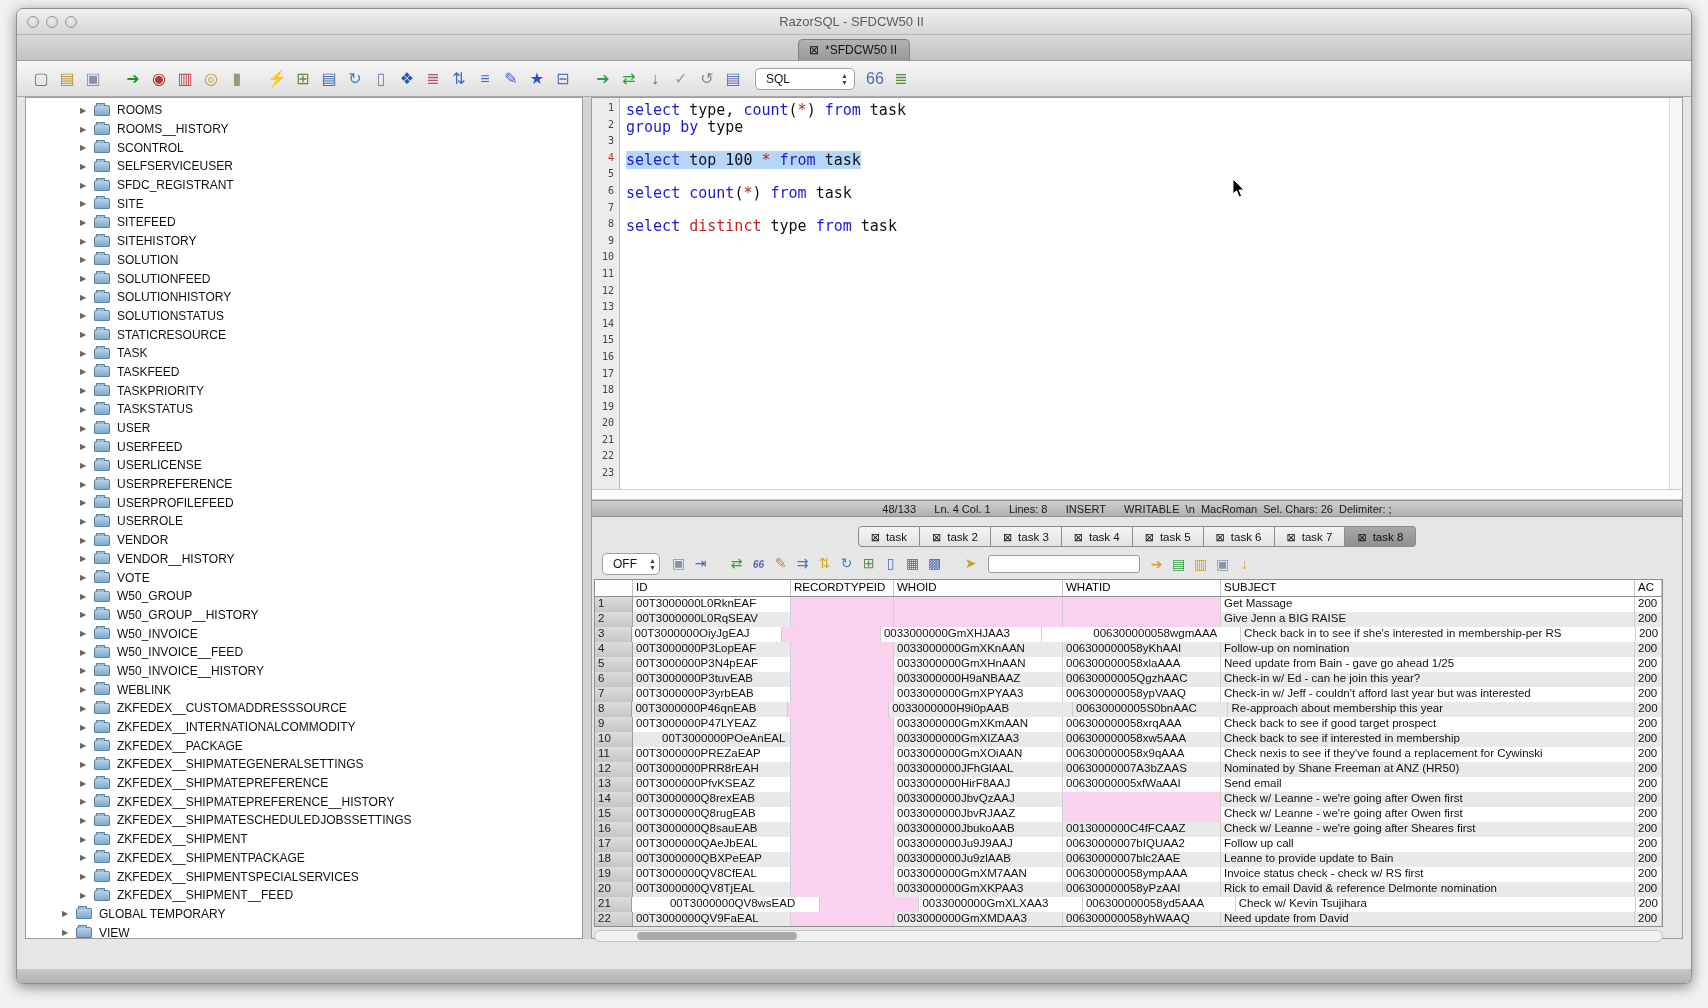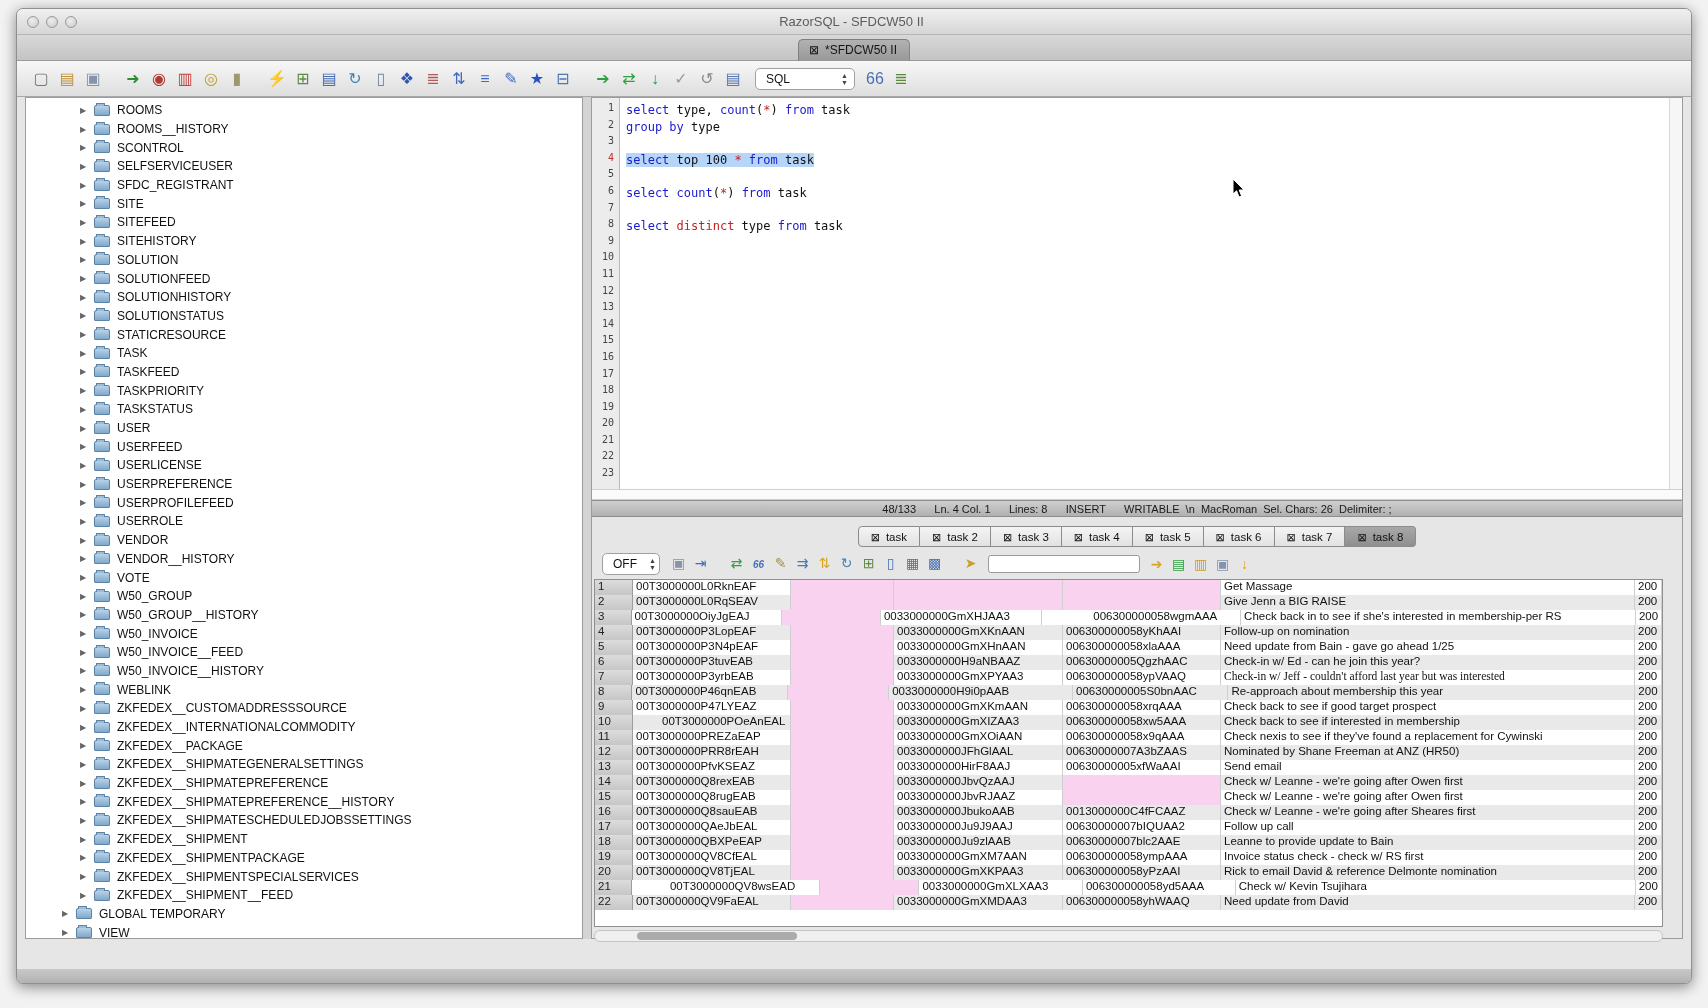--- a/index.html
+++ b/index.html
@@ -48,21 +48,21 @@
   .folder::before { content:""; position:absolute; left:1px; top:-3px; width:7px; height:2px;
                     background:#9cbcd8; border:1px solid #5c82a6; border-bottom:none; border-radius:1px 1px 0 0; }
   
   #editor { position:absolute; left:0; top:0; right:0; height:391px; background:#fff; }
   #gutter { position:absolute; left:0; top:0; width:28px; bottom:0; background:#ececec;
             border-right:1px solid #b9b9b9; padding-top:4px; }
   .gnum { height:16.6px; font-family:"DejaVu Sans Mono",monospace; font-size:10px; color:#444;
           text-align:right; padding-right:5px; }
   .gnum.cur { color:#c03030; }
   #code { position:absolute; left:28px; top:0; right:13px; bottom:0; padding:4px 0 0 6px;
-          font-family:"DejaVu Sans Mono",monospace; font-size:12px; white-space:pre; }
+          font-family:"DejaVu Sans Mono",monospace; font-size:15px; white-space:pre; }
   .cline { height:16.6px; line-height:16.6px; }
   .cline .sel { background:#b5d5f9; }
   .kw { color:#1a1ad0; } .red { color:#c32222; } .pl { color:#111; }
   #edvscroll { position:absolute; right:0; top:0; width:13px; bottom:0; background:#f6f6f6; border-left:1px solid #d8d8d8; }
   #edhscroll { position:absolute; left:0; top:391px; right:0; height:11px; background:#fbfbfb;
                border-top:1px solid #cfcfcf; border-bottom:1px solid #cfcfcf; }
   #edstatus { position:absolute; left:0; top:402px; right:0; height:17px;
               background:linear-gradient(#cfcfcf,#b0b0b0); border-top:1px solid #8e8e8e; border-bottom:1px solid #8e8e8e;
               font-size:11px; color:#1a1a1a; text-align:center; line-height:16px; white-space:pre; }
   
@@ -409,20 +409,29 @@
         <span class="dropdown" style="width:58px; margin-left:0">
           <span class="lbl">OFF</span>
           <span class="stepper">▲<br>▼</span>
         </span>
         <span id="rt-icons1"><span class="ricon" style="color: rgb(133, 147, 173);">▣</span><span class="ricon" style="color: rgb(63, 106, 192);">⇥</span><span class="tbsep"></span><span class="ricon" style="color: rgb(47, 159, 63);">⇄</span><span class="ricon small-text" style="color: rgb(74, 111, 179);">66</span><span class="ricon" style="color: rgb(176, 138, 48);">✎</span><span class="ricon" style="color: rgb(74, 122, 176);">⇉</span><span class="ricon" style="color: rgb(217, 165, 32);">⇅</span><span class="ricon" style="color: rgb(63, 133, 184);">↻</span><span class="ricon" style="color: rgb(94, 138, 72);">⊞</span><span class="ricon" style="color: rgb(74, 111, 179);">▯</span><span class="ricon" style="color: rgb(74, 111, 179);">▦</span><span class="ricon" style="color: rgb(74, 111, 179);">▩</span><span class="tbsep"></span><span class="ricon" style="color: rgb(200, 160, 48);">➤</span></span>
         <input id="rsearch" type="text" value="" style="">
         <span id="rt-icons2"><span class="ricon" style="color: rgb(217, 165, 32);">➔</span><span class="ricon" style="color: rgb(47, 159, 63);">▤</span><span class="ricon" style="color: rgb(200, 160, 48);">▥</span><span class="ricon" style="color: rgb(133, 147, 173);">▣</span><span class="ricon" style="color: rgb(217, 165, 32);">↓</span></span>
       </div>
 
       <div id="rtable">
+          <div class="hrow">
+            <div class="hcell" style="width: 38px;"></div>
+            <div class="hcell" style="width: 158px;">ID</div>
+            <div class="hcell" style="width: 103px;">RECORDTYPEID</div>
+            <div class="hcell" style="width: 169px;">WHOID</div>
+            <div class="hcell" style="width: 158px;">WHATID</div>
+            <div class="hcell" style="width: 414px;">SUBJECT</div>
+            <div class="hcell" style="width: 27px;">AC</div>
+          </div>
           <div class="drow">
             <div class="dcell rncell" style="width: 38px;">1</div>
             <div class="dcell" style="width: 158px;">00T3000000L0RknEAF</div>
             <div class="dcell null" style="width: 103px;"></div>
             <div class="dcell null" style="width: 169px;"></div>
             <div class="dcell null" style="width: 158px;"></div>
             <div class="dcell" style="width: 414px;">Get Massage</div>
             <div class="dcell" style="width: 27px;">200</div>
           </div>
           <div class="drow stripe">
@@ -469,21 +478,21 @@
             <div class="dcell" style="width: 158px;">00630000005QgzhAAC</div>
             <div class="dcell" style="width: 414px;">Check-in w/ Ed - can he join this year?</div>
             <div class="dcell" style="width: 27px;">200</div>
           </div>
           <div class="drow">
             <div class="dcell rncell" style="width: 38px;">7</div>
             <div class="dcell" style="width: 158px;">00T3000000P3yrbEAB</div>
             <div class="dcell null" style="width: 103px;"></div>
             <div class="dcell" style="width: 169px;">0033000000GmXPYAA3</div>
             <div class="dcell" style="width: 158px;">006300000058ypVAAQ</div>
-            <div class="dcell" style="width: 414px; font-family: Liberation Serif, serif;">Check-in w/ Jeff - couldn't afford last year but was interested</div>
+            <div class="dcell" style="width: 414px;">Check-in w/ Jeff - couldn't afford last year but was interested</div>
             <div class="dcell" style="width: 27px;">200</div>
           </div>
           <div class="drow stripe">
             <div class="dcell rncell" style="width: 38px;">8</div>
             <div class="dcell" style="width: 158px;">00T3000000P46qnEAB</div>
             <div class="dcell null" style="width: 103px;"></div>
             <div class="dcell" style="width: 187px;">0033000000H9i0pAAB</div>
             <div class="dcell" style="width: 158px;">00630000005S0bnAAC</div>
             <div class="dcell" style="width: 414px;">Re-approach about membership this year</div>
             <div class="dcell" style="width: 27px;">200</div>

